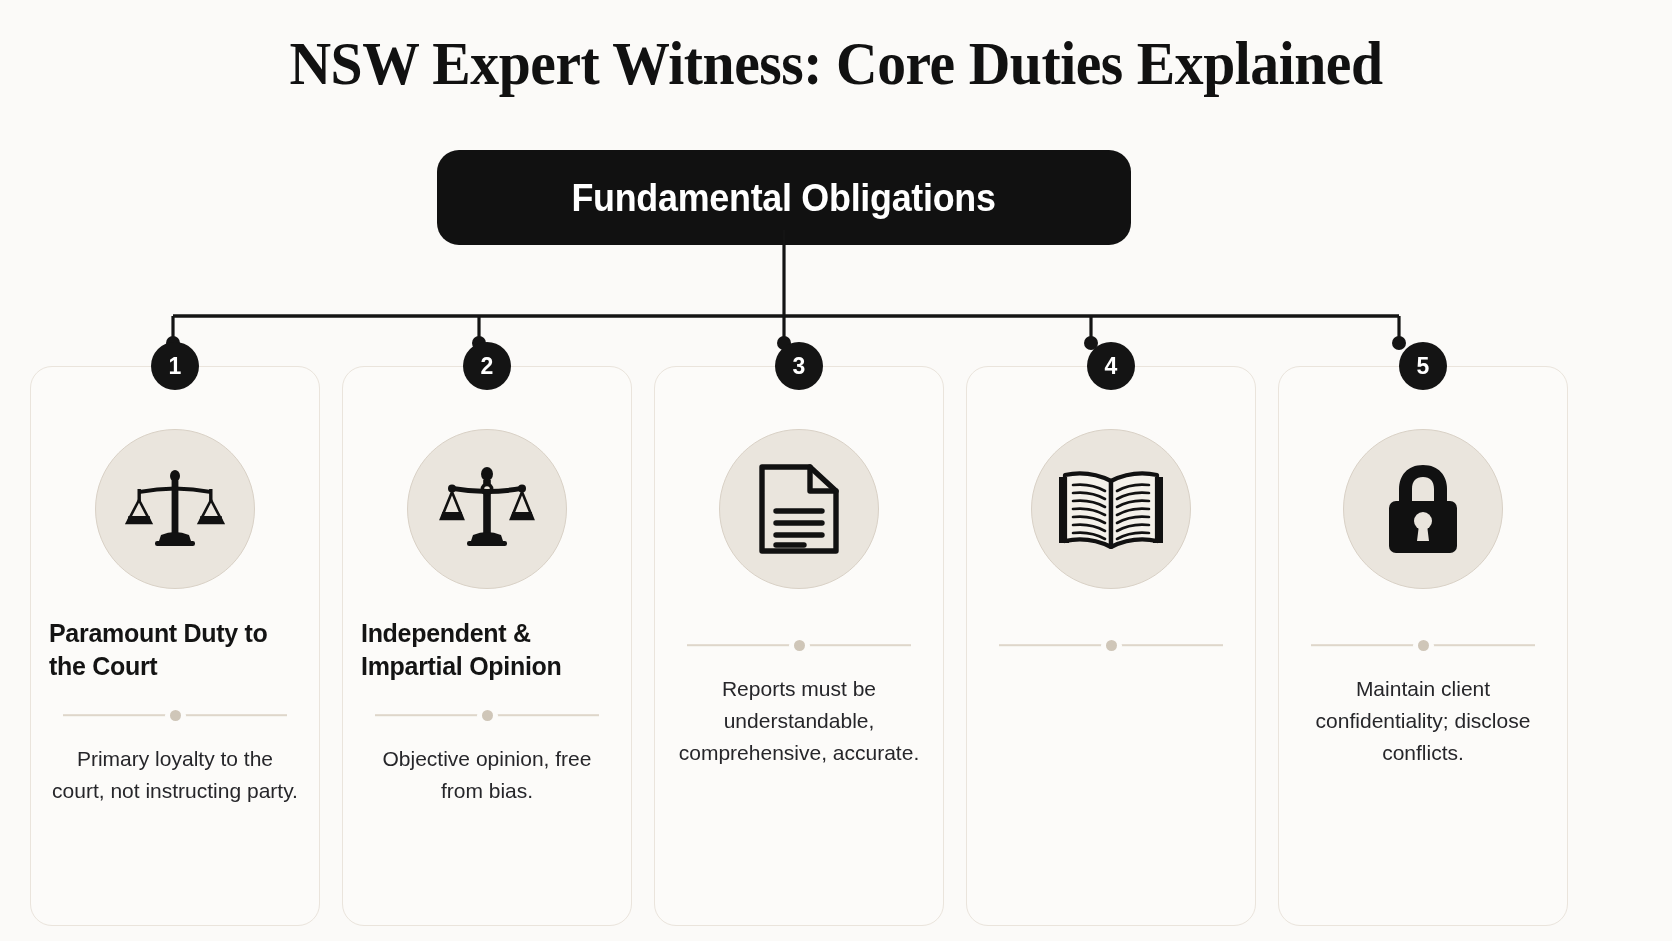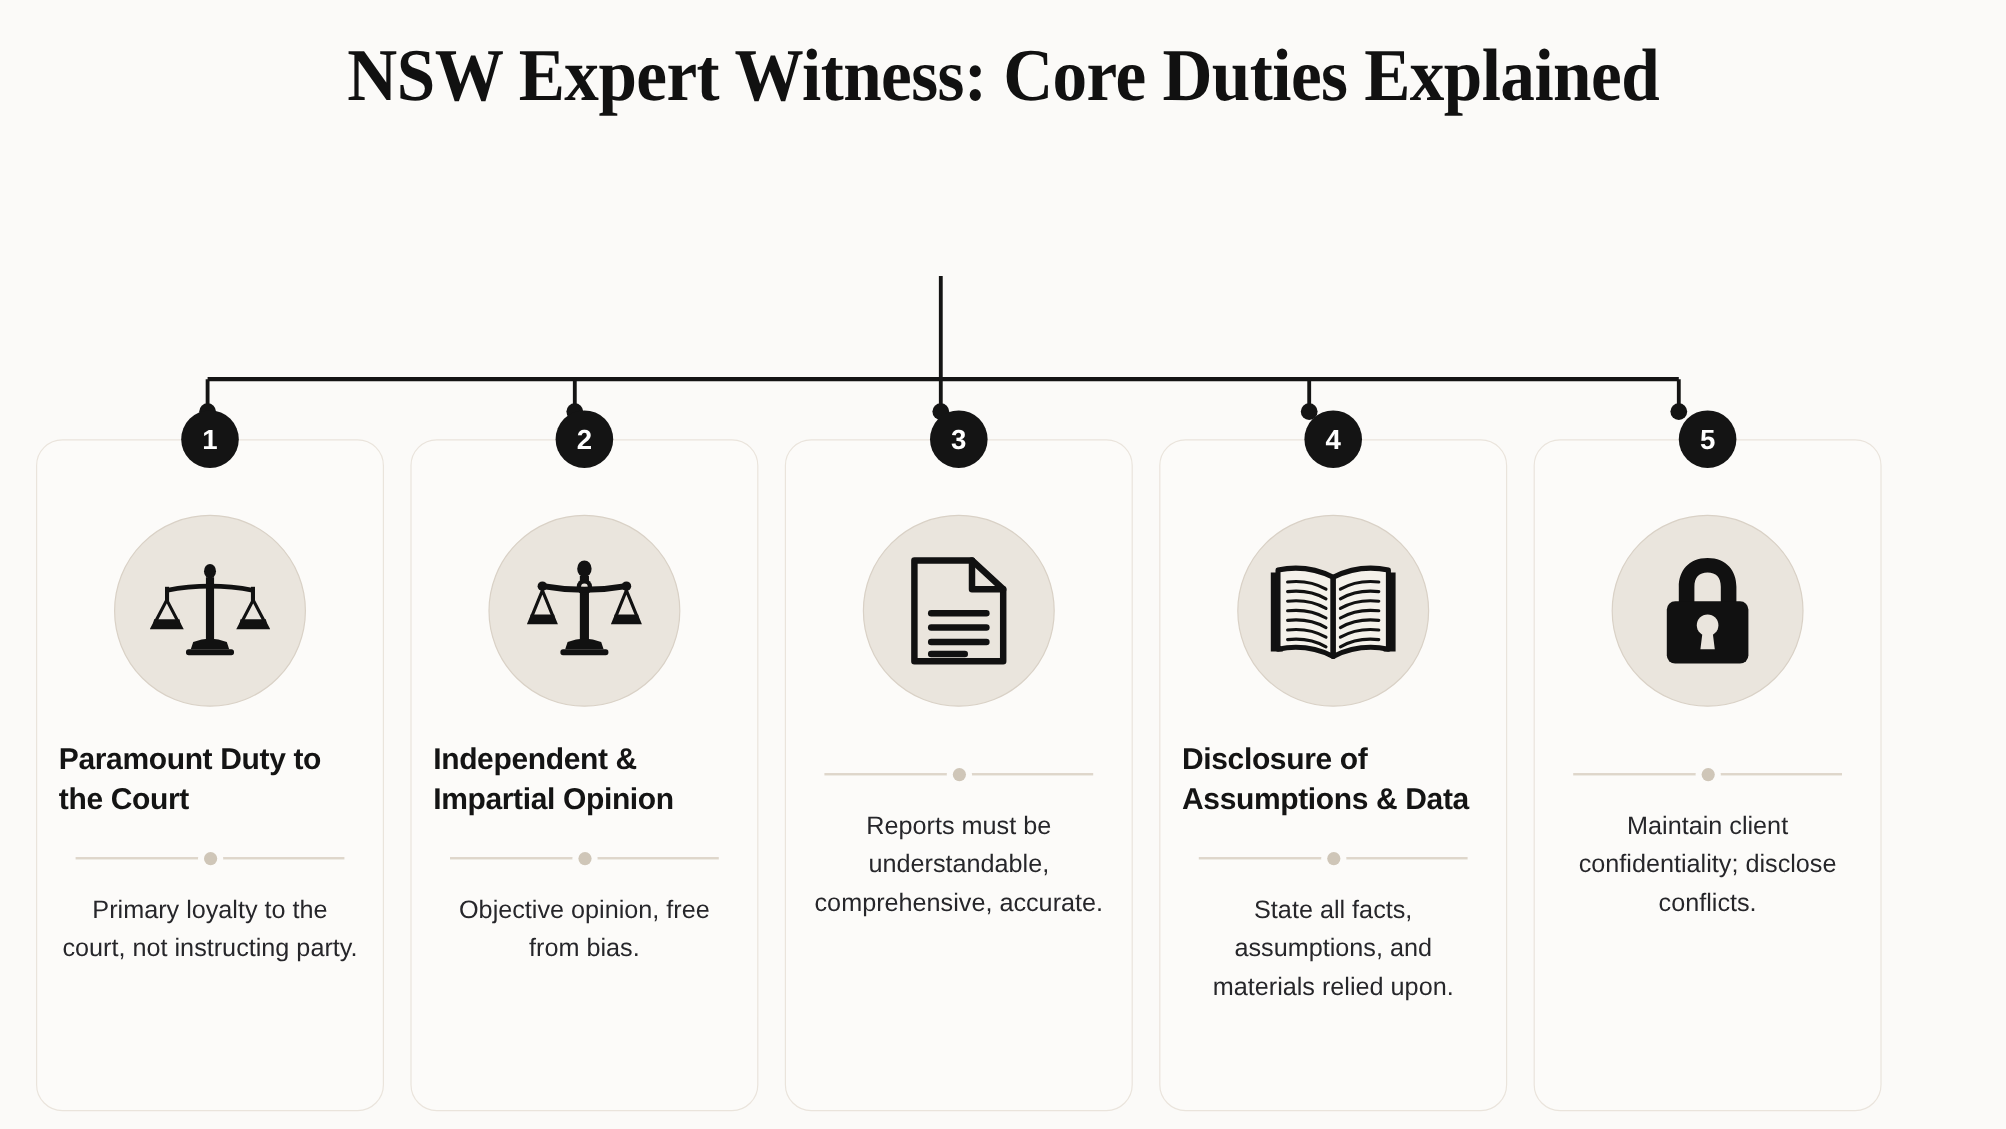--- a/index.html
+++ b/index.html
@@ -146,20 +146,23 @@
     max-width:250px;
   }
 </style>
 </head>
 <body>
 
 <div id="stage">
 
   <div id="page-title">NSW Expert Witness: Core Duties Explained</div>
 
+  <div id="header-box">
+    <span id="header-box-label">Fundamental Obligations</span>
+  </div>
 
   <svg id="connectors" viewBox="0 0 1672 140">
     <line x1="784" y1="0" x2="784" y2="86" stroke="#141414" stroke-width="3.2"></line>
     <line x1="173" y1="86" x2="1399" y2="86" stroke="#141414" stroke-width="3.6"></line>
     <line x1="173" y1="86" x2="173" y2="112" stroke="#141414" stroke-width="3.2"></line>
     <line x1="479" y1="86" x2="479" y2="112" stroke="#141414" stroke-width="3.2"></line>
     <line x1="784" y1="86" x2="784" y2="112" stroke="#141414" stroke-width="3.2"></line>
     <line x1="1091" y1="86" x2="1091" y2="112" stroke="#141414" stroke-width="3.2"></line>
     <line x1="1399" y1="86" x2="1399" y2="112" stroke="#141414" stroke-width="3.2"></line>
     <circle cx="173" cy="113" r="7" fill="#141414"></circle>
@@ -270,26 +273,24 @@
               <path d="M94 38 Q76 36 62 44"></path>
               <path d="M94 46 Q76 44 62 52"></path>
               <path d="M94 54 Q76 52 62 60"></path>
               <path d="M94 62 Q76 60 62 68"></path>
               <path d="M94 70 Q76 68 62 76"></path>
             </g>
             <path d="M56 18 V84" stroke="#111" stroke-width="4.2" fill="none"></path>
           </g>
         </svg>
       </div>
-      <div class="card-title">Disclosure of Assumptions &amp; Data</div>
-      <div class="divider">
-        <span class="line"></span>
-          <span class="dot"></span>
-      </div>
-      <div class="card-desc">State all facts, assumptions, and materials relied upon.</div>
+      <div class="divider">
+        <span class="line"></span>
+          <span class="dot"></span>
+      </div>
     </div>
 
     <div class="card">
       <div class="badge">5</div>
       <div class="icon-circle">
         <svg width="88" height="100" viewBox="0 0 88 100">
           <g fill="#111">
             <path d="M44 6 C28 6 20 17 20 30 V44 H33 V30 C33 22 37 18 44 18 C51 18 55 22 55 30 V44 H68 V30 C68 17 60 6 44 6 Z"></path>
             <rect x="10" y="42" width="68" height="52" rx="7"></rect>
             <circle cx="44" cy="62" r="9" fill="#eae5dd"></circle>

